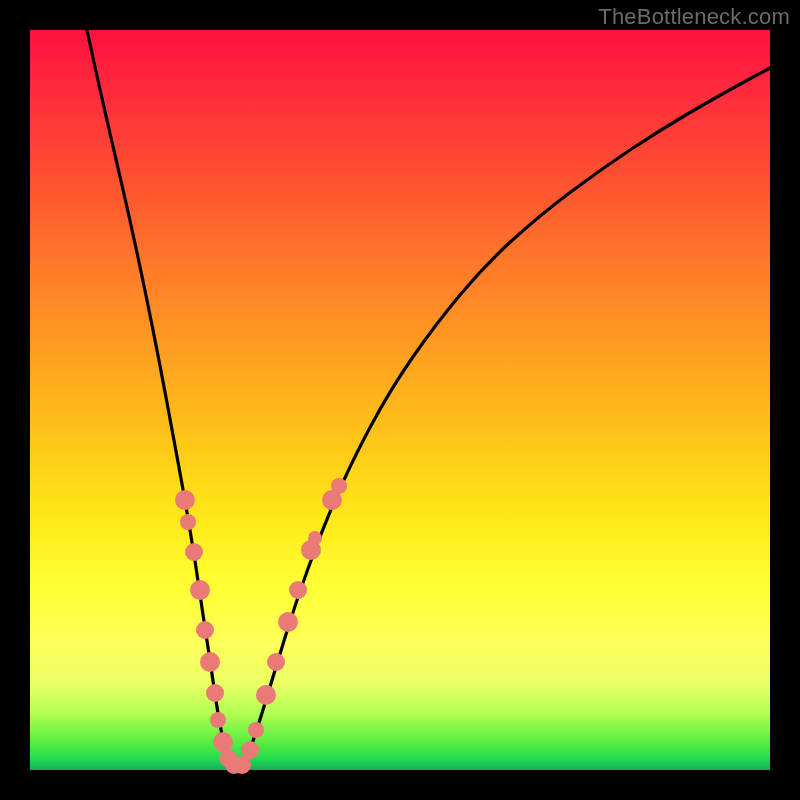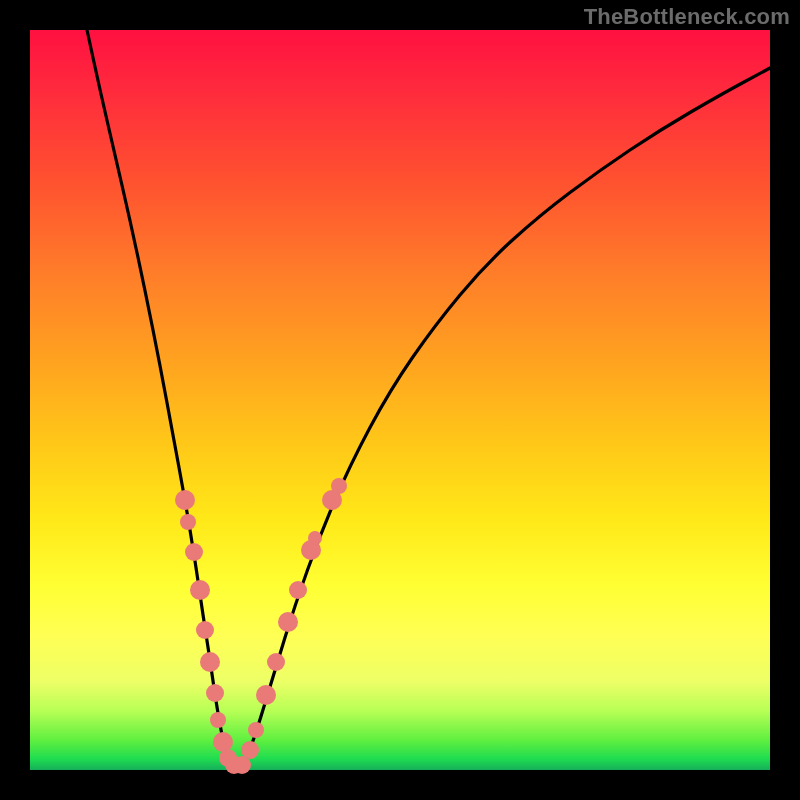--- a/index.html
+++ b/index.html
@@ -32,21 +32,21 @@
       #1fdc50 98.5%,
       #16ae5a 100%
     );
   }
   .watermark {
     position: absolute;
     top: 4px;
     right: 10px;
     font-family: Arial, Helvetica, sans-serif;
     font-size: 22px;
-    font-weight: 700;
+    font-weight: 400;
     color: #6b6b6b;
     letter-spacing: 0.2px;
     user-select: none;
   }
   svg.plot {
     position: absolute;
     left: 30px;
     top: 30px;
     width: 740px;
     height: 740px;

